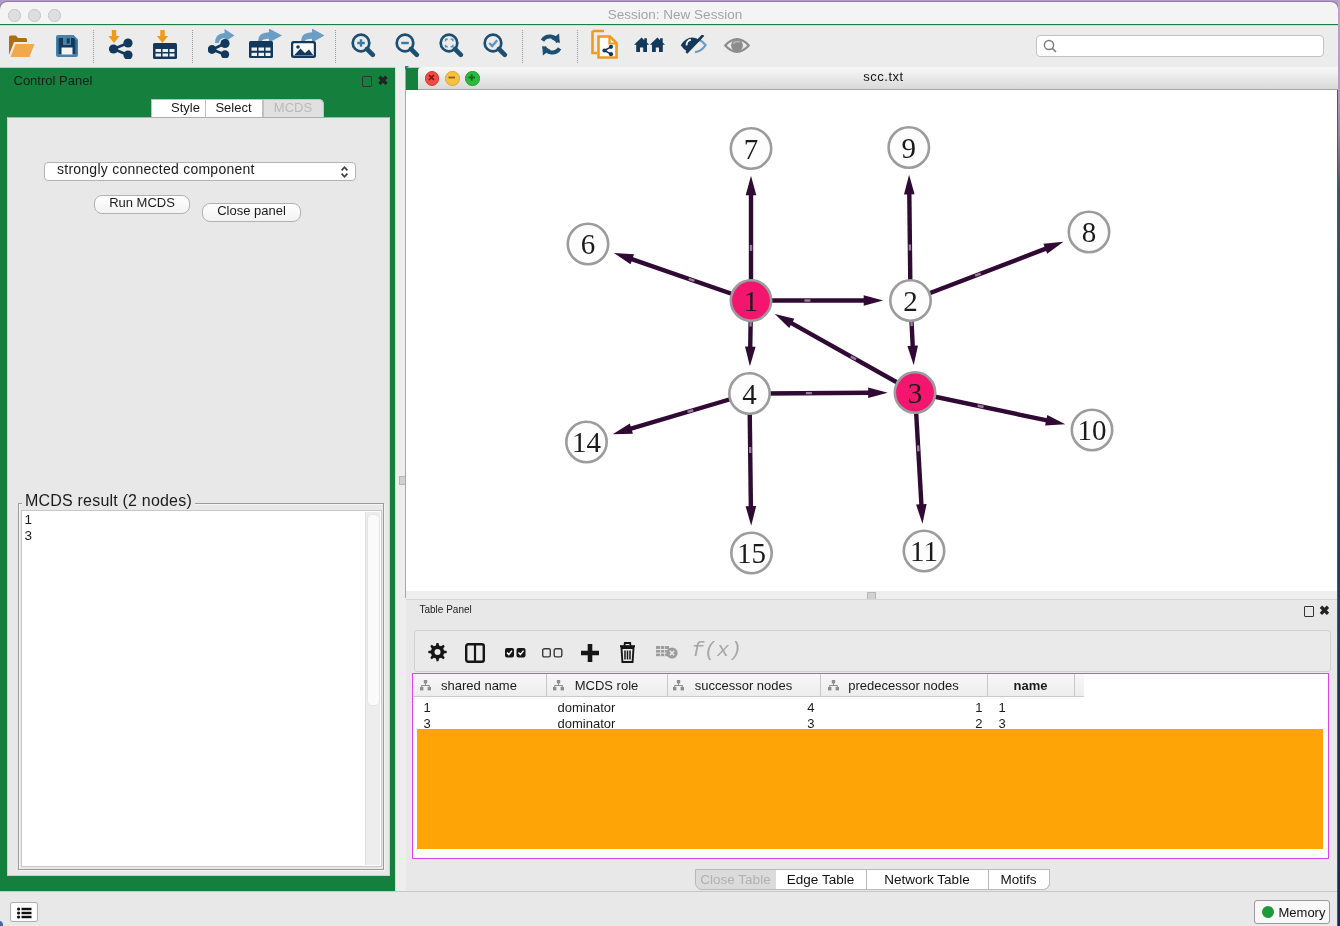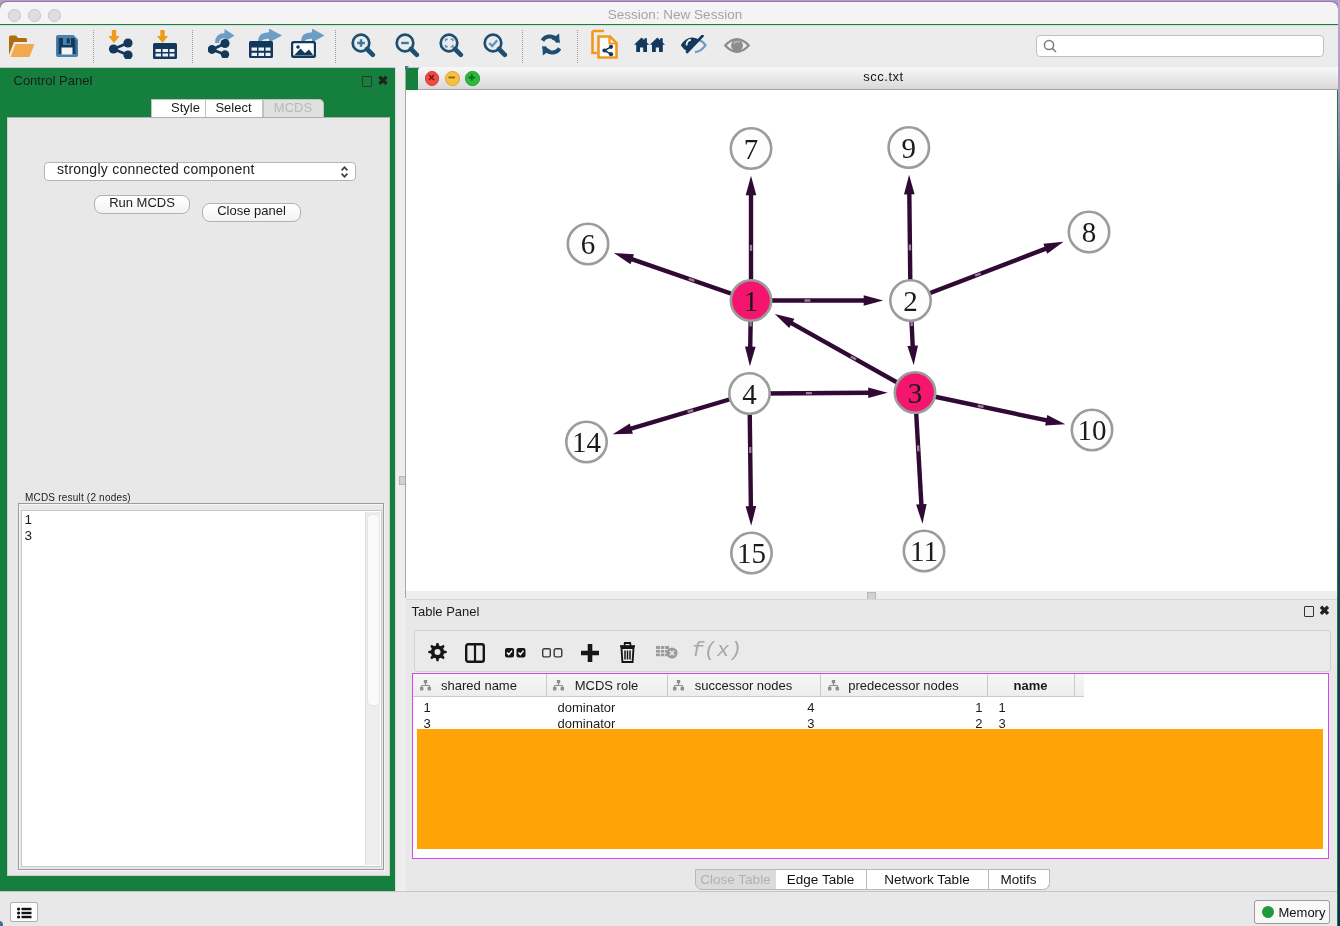--- a/index.html
+++ b/index.html
@@ -26,39 +26,39 @@
 .tab{top:97px;height:17.5px;background:#fff;border:1px solid #c2c1c2;border-bottom:none;
   font-size:13px;color:#1b1b1b;text-align:center;line-height:16.5px;}
 #tabpane{left:6.5px;top:114.5px;width:381px;height:757px;background:#e9e8e9;
   border:1px solid #cfcecf;border-top:1px solid #aeadae;}
 #opt-label{left:3px;top:133px;width:394px;text-align:center;font-size:13.5px;letter-spacing:0.25px;color:#1b1b1b;}
 #combo{left:44px;top:160px;width:298px;height:16.5px;background:#fff;border:1px solid #b5b4b5;border-radius:4px;
   font-size:14px;letter-spacing:0.25px;color:#1b1b1b;line-height:13px;padding-left:12px;}
 .btn{top:192.5px;height:17.5px;background:linear-gradient(#ffffff,#f3f2f3);border:1px solid #b3b2b3;border-radius:8px;
   font-size:13px;color:#1b1b1b;text-align:center;line-height:13.5px;}
 #grpbox{left:17.5px;top:501px;width:364px;height:365px;border:1px solid #9c9b9c;box-shadow:1px 1px 0 #f6f5f6, inset 1px 1px 0 #f6f5f6;}
-#grplabel{left:22px;top:489.5px;background:#e9e8e9;padding:0 3px;font-size:10px;letter-spacing:0.2px;color:#1b1b1b;}
+#grplabel{left:22px;top:489.5px;background:#e9e8e9;padding:0 3px;font-size:16px;letter-spacing:0.2px;color:#1b1b1b;}
 #grpwhite{left:2px;top:6px;width:359px;height:355px;background:#fff;border:1px solid #c9c8c9;}
 #grpscroll{right:1px;top:1px;width:14px;height:353px;background:#ededee;border-left:1px solid #e0dfe0;}
 #grpthumb{left:1.5px;top:2px;width:11px;height:190px;background:#fafafa;border-radius:5px;border:1px solid #e6e5e6;}
 
 #vdiv{left:394.5px;top:64.5px;width:10px;height:824.5px;background:#efeeef;border-left:1px solid #dadade;}
 #vgrip{left:398.5px;top:473.5px;width:5px;height:7px;background:#d2d1d2;border:0.5px solid #b7b6b7;}
 #hdiv{left:405.5px;top:589px;width:931px;height:7.5px;background:#efeeef;}
 #hgrip{left:866.5px;top:590px;width:7px;height:5.5px;background:#d2d1d2;border:0.5px solid #b7b6b7;}
 
 #net-border{left:404.5px;top:64.5px;width:1px;height:531.5px;background:#a8a7a8;}
 #nettitle{left:418px;top:64.5px;width:931px;height:22px;
   background:linear-gradient(#f8f8f8,#dad9da);border-bottom:1px solid #a5a4a5;border-radius:4px 4px 0 0;}
 #nettitle .txt{top:2.5px;width:100%;text-align:center;font-size:13px;color:#161616;letter-spacing:0.5px;}
 .mac{width:12.5px;height:12.5px;border-radius:50%;top:4.5px;}
 #canvas{left:405.5px;top:87.5px;width:931px;height:501px;background:#fff;border-bottom:1px solid #b3b2b3;}
 
 #tp{left:405.5px;top:596.5px;width:931px;height:292px;background:#e9e8e9;border-top:1px solid #d6d5d6;}
-#tp-title{left:6px;top:4px;font-size:13px;color:#1b1b1b;}
+#tp-title{left:14px;top:4px;font-size:10px;color:#1b1b1b;}
 #tp-toolbar{left:8px;top:30.5px;width:915px;height:40px;background:#eaeaea;border:1px solid #d2d1d2;border-radius:3px;}
 #tp-table{left:6px;top:73.5px;width:915.5px;height:184px;background:#fff;border:1px solid #d946ef;}
 #thead{left:0;top:0;width:671px;height:22px;background:linear-gradient(#f7f7f7,#eeedee);border-bottom:1px solid #cbcacb;}
 .thcell{top:0;height:22px;border-right:1px solid #c9c8c9;font-size:13px;color:#1b1b1b;text-align:center;line-height:23px;}
 .trow{left:0;width:671px;height:16px;font-size:13px;color:#1b1b1b;}
 .tcell{top:0;height:16px;line-height:17px;}
 #orange{left:4px;top:54.5px;width:906.5px;height:120px;background:#ffa407;}
 .btab{top:269.5px;height:19px;border:1px solid #b9b8b9;background:#fff;font-size:13.5px;color:#111;
   text-align:center;line-height:19px;border-left:none;}
 

